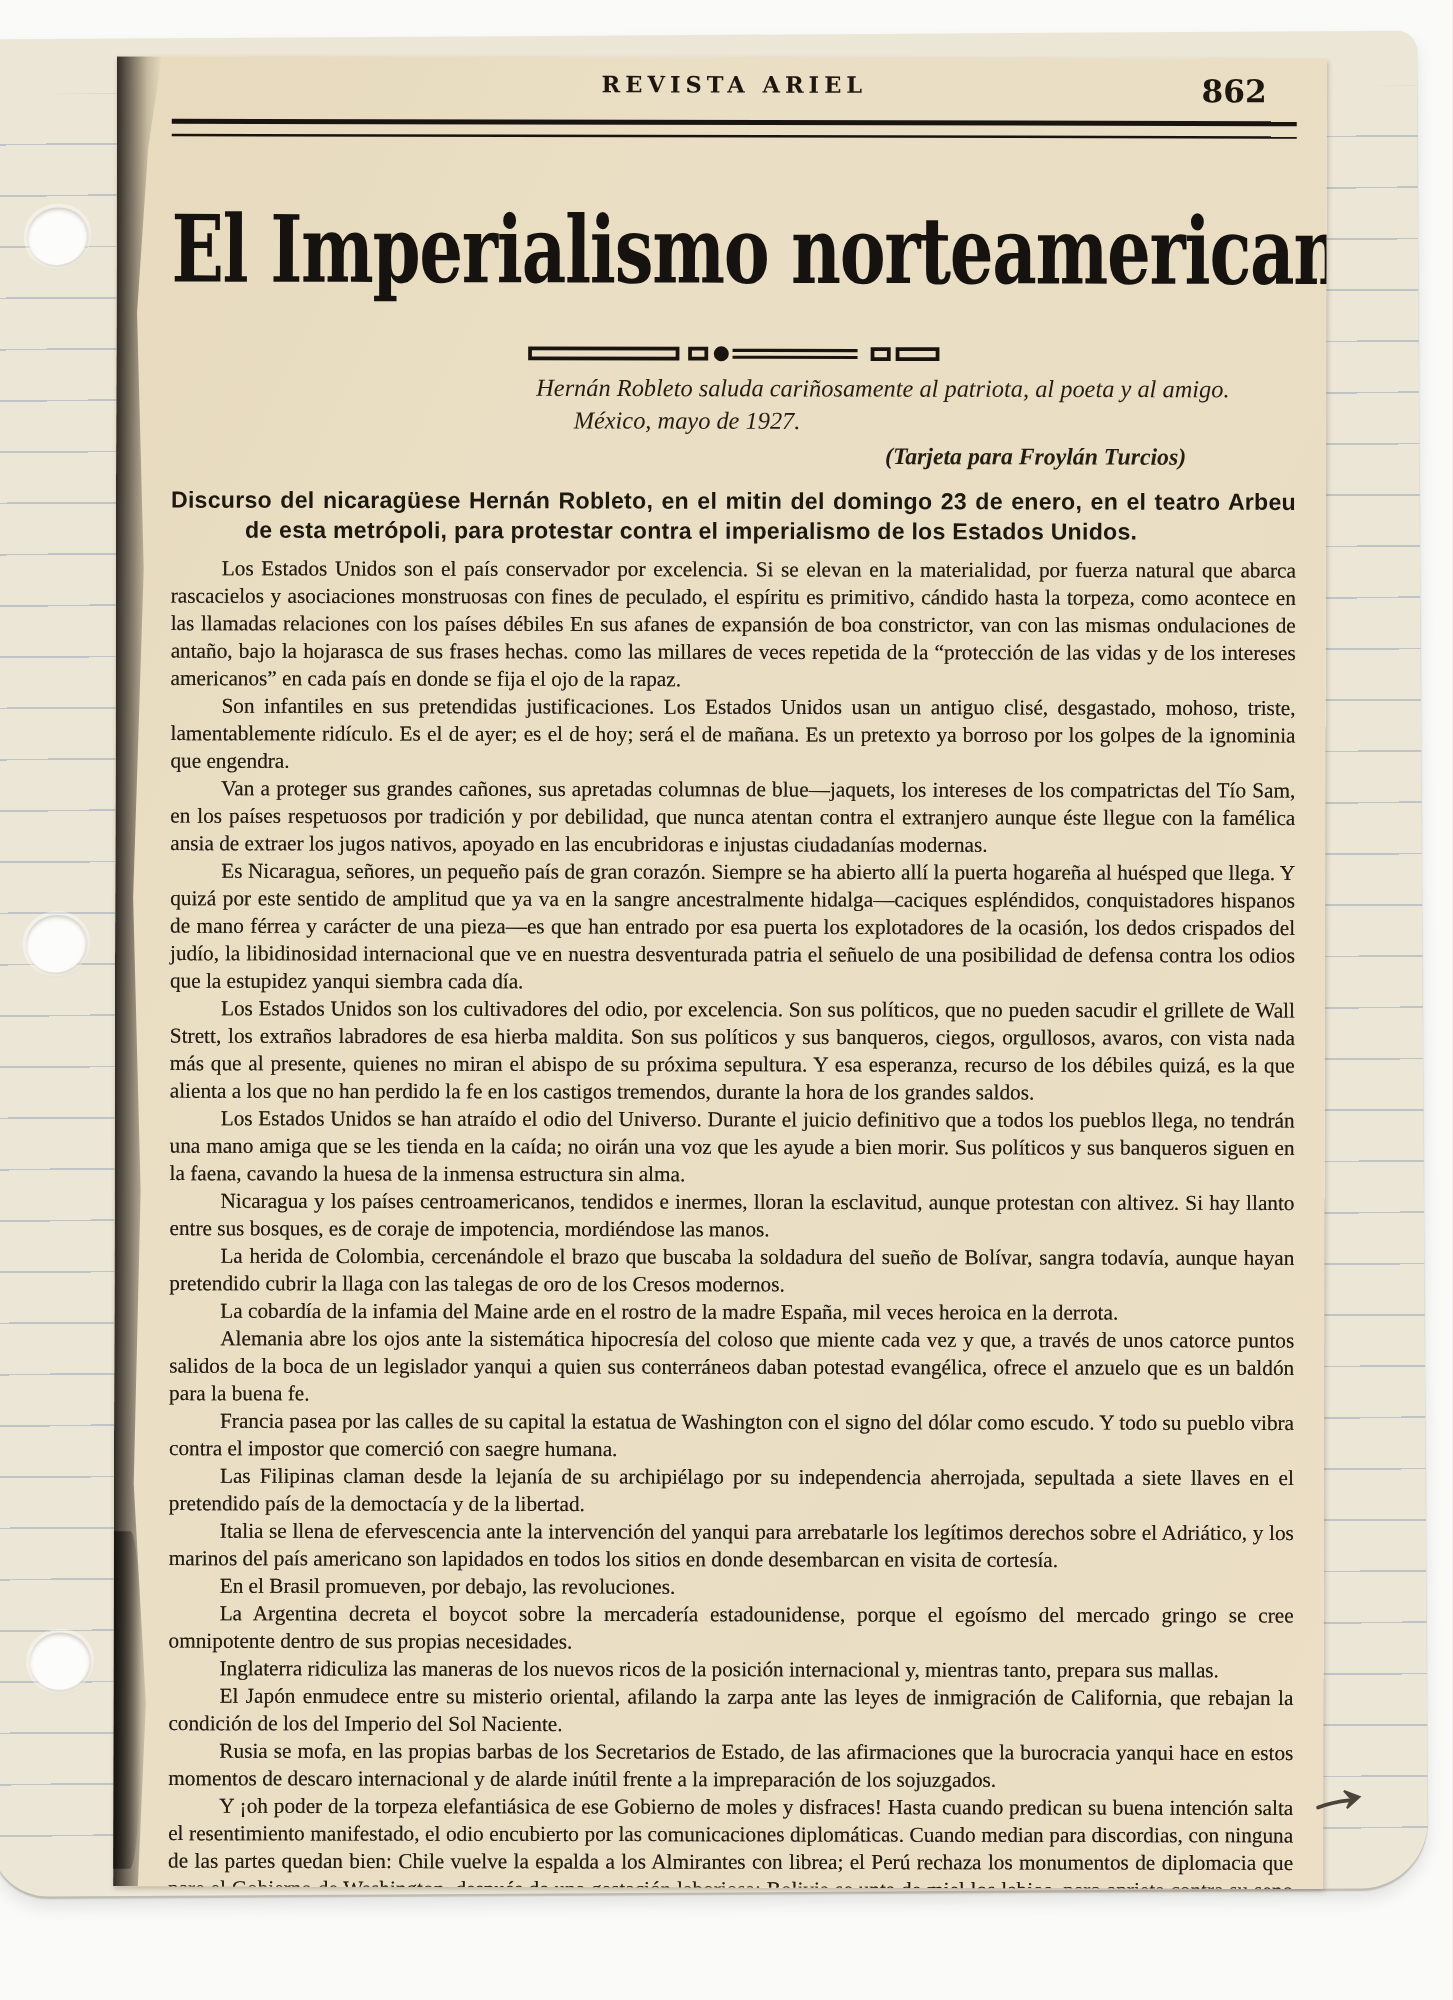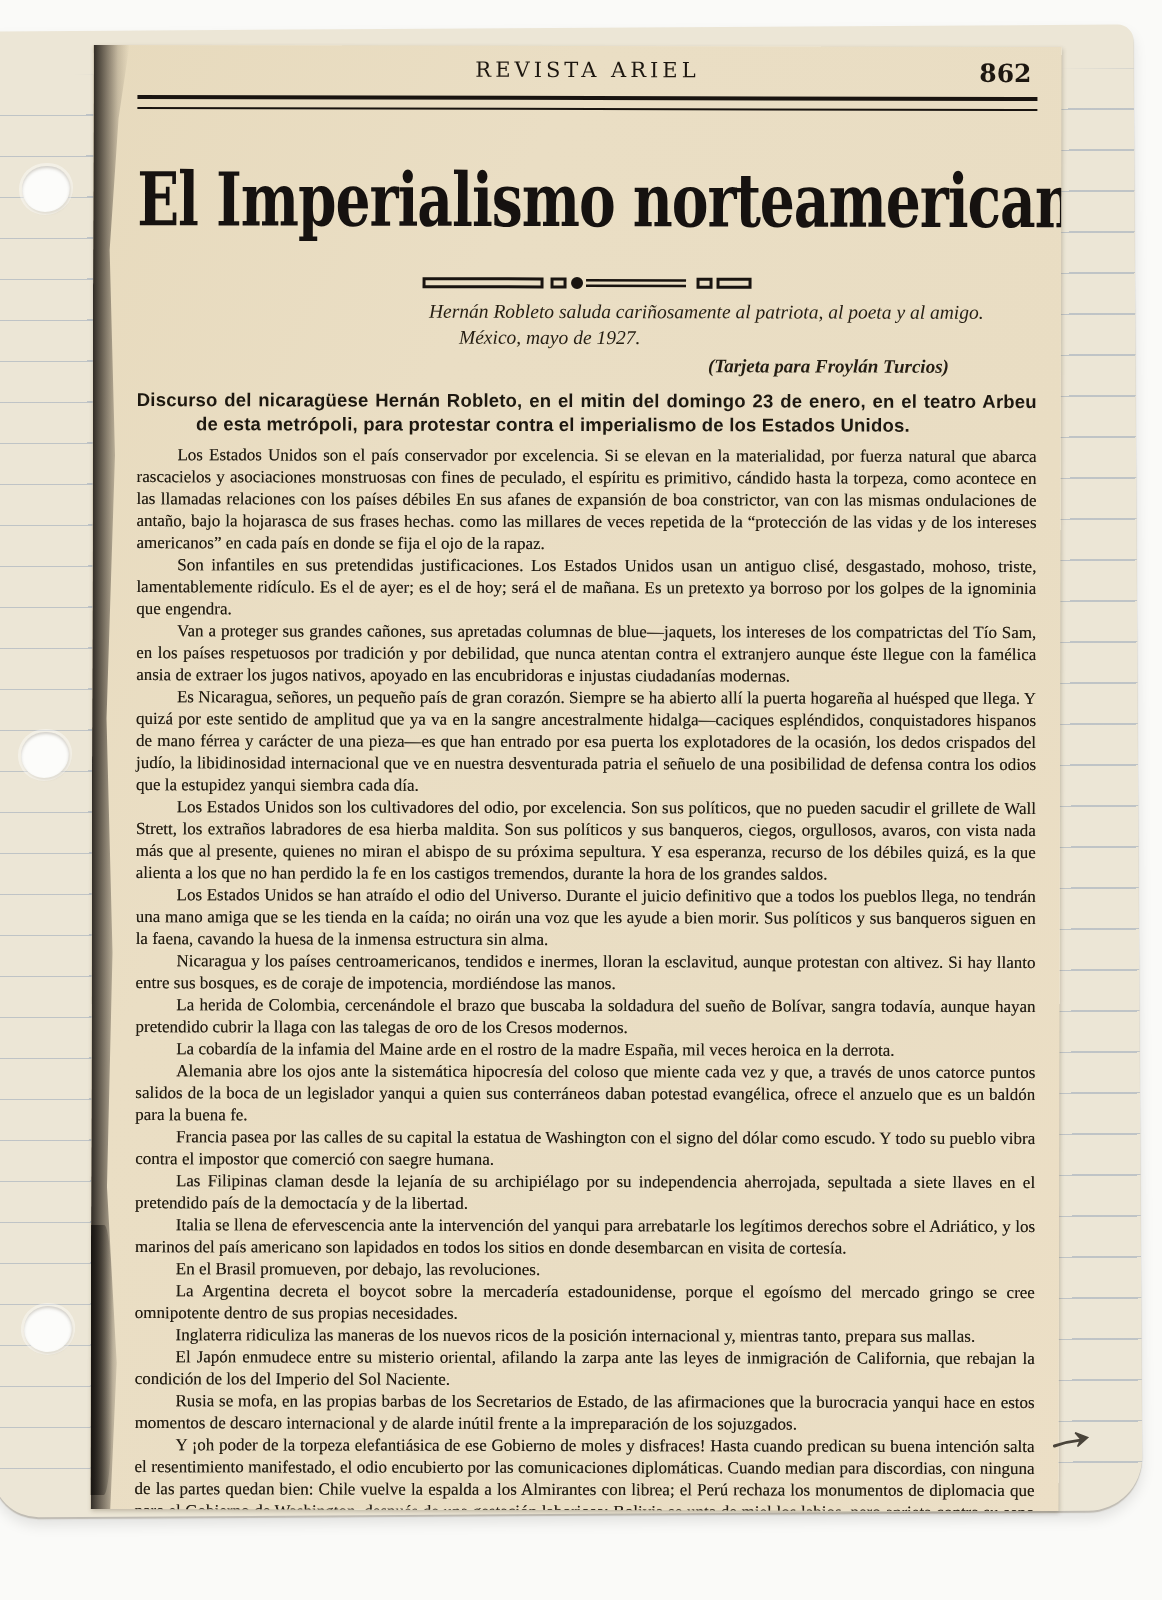--- a/index.html
+++ b/index.html
@@ -47,25 +47,25 @@
   }
   .burn-smudge{
     position:absolute;left:0px;top:1180px;width:22px;height:270px;
     background:linear-gradient(to right, rgba(20,17,14,.85), rgba(0,0,0,0));
     border-radius:0 40% 40% 0;
   }
   .clip-inner{position:absolute;left:44px;right:24px;top:12px;color:#221c12;}
   
   .masthead{position:relative;text-align:center;height:34px;}
   .masthead-title{
-    font-family:"DejaVu Serif", serif;font-weight:normal;font-size:21px;
+    font-family:"DejaVu Serif", serif;font-weight:bold;font-size:18px;
     letter-spacing:4px;color:#1d1710;
   }
   .masthead-page{
-    position:absolute;right:6px;top:0;
+    position:absolute;right:24px;top:0;
     font-family:"DejaVu Serif", serif;font-weight:bold;font-size:25px;color:#1d1710;margin-left:32px;
   }
   .masthead-rule{height:8px;border-top:4px solid #191410;border-bottom:2px solid #191410;margin-top:4px;}
   
   .headline{
     margin-top:46px;text-align:center;white-space:nowrap;
     font-family:"DejaVu Serif", serif;font-weight:bold;font-size:55px;
     letter-spacing:-1px;color:#161210;
     transform:scaleY(1.35);transform-origin:center top;
   }

